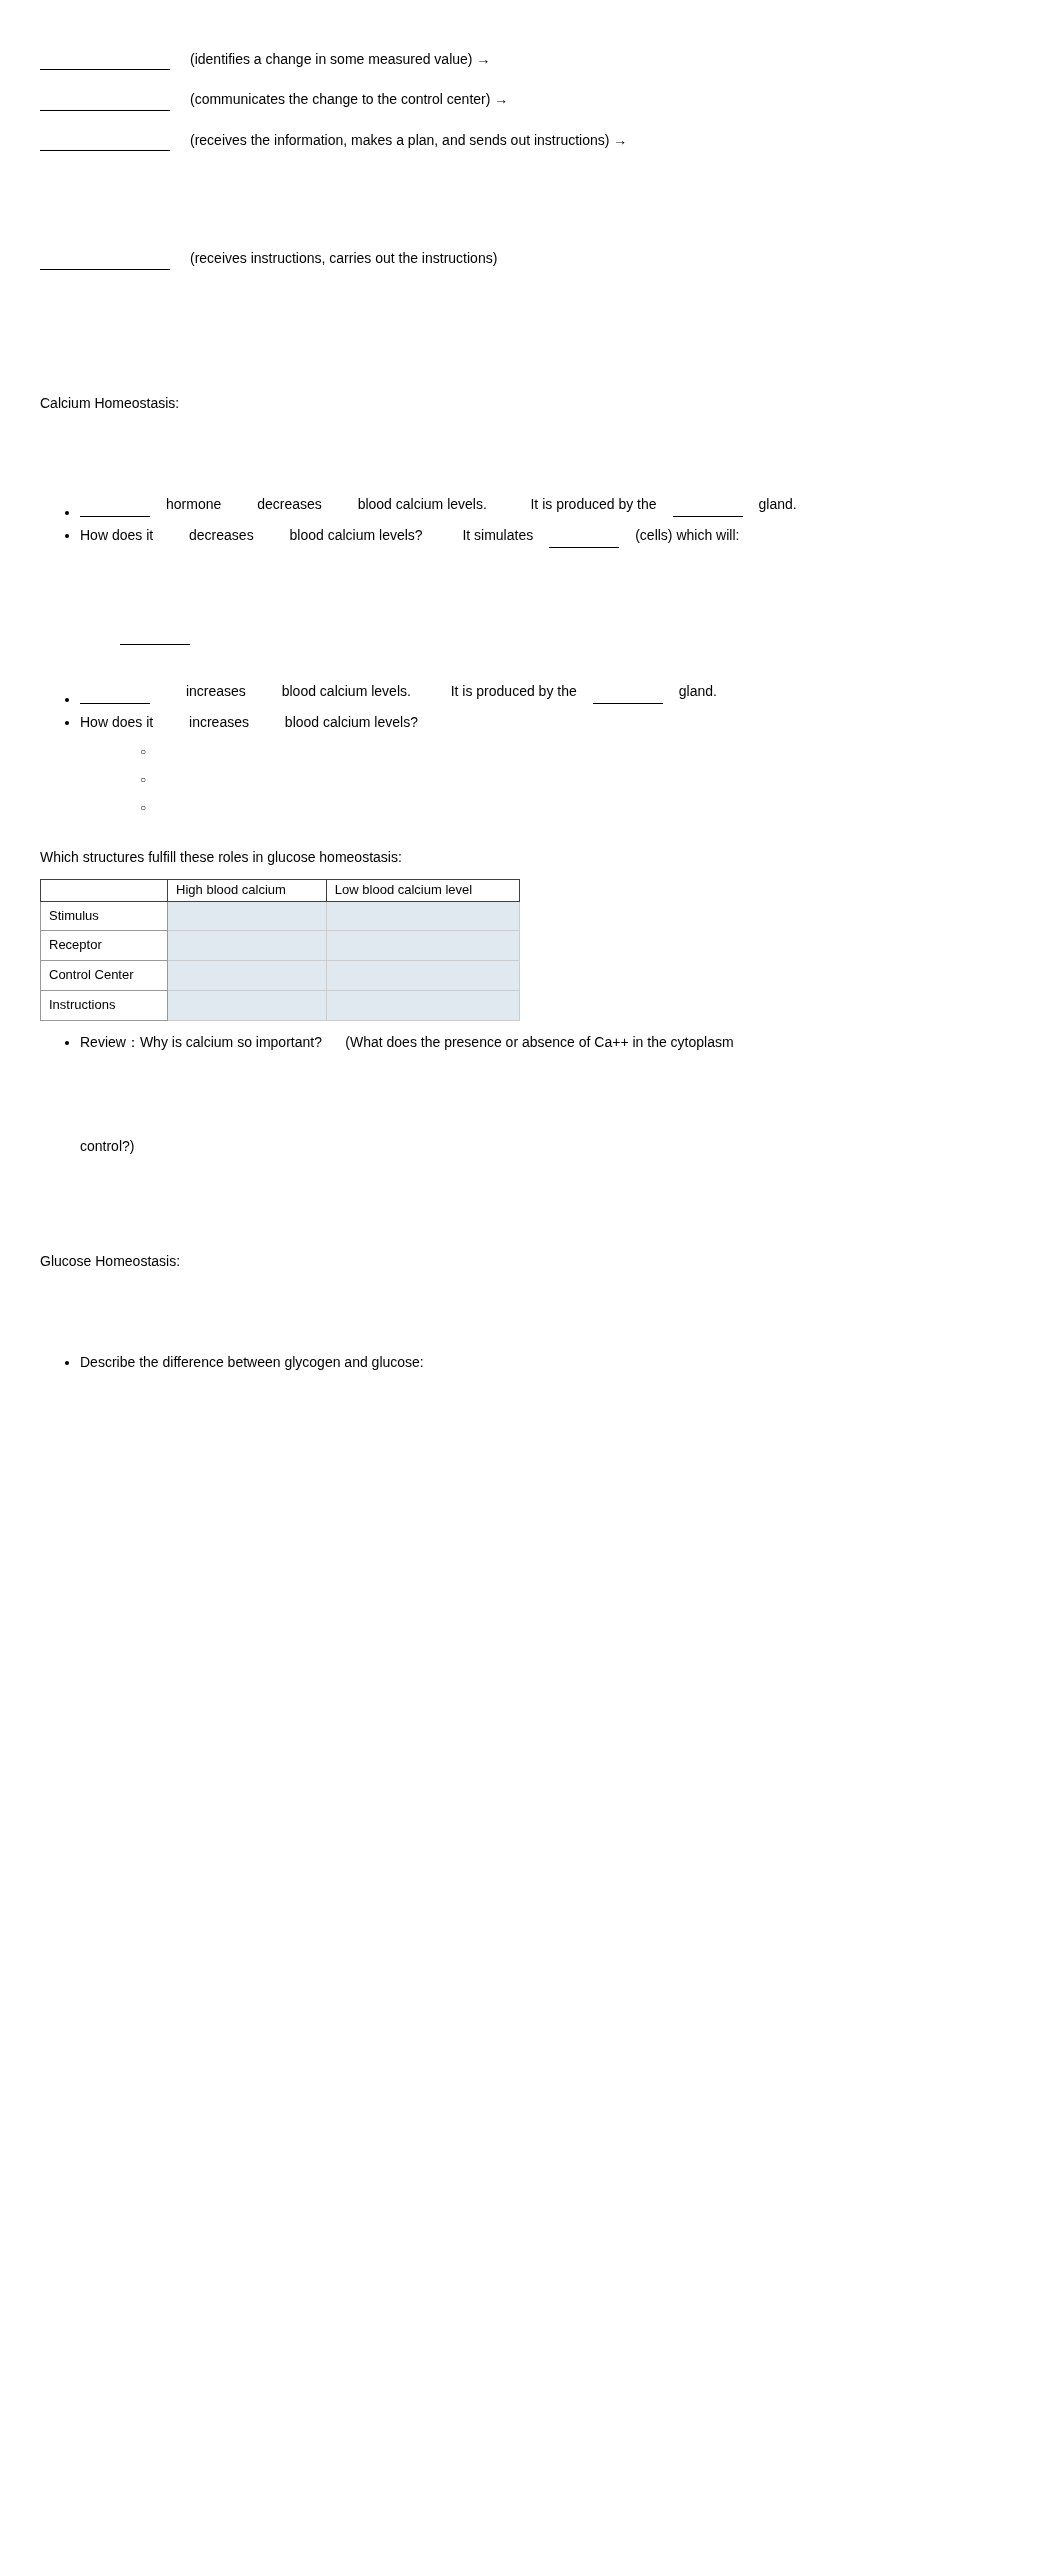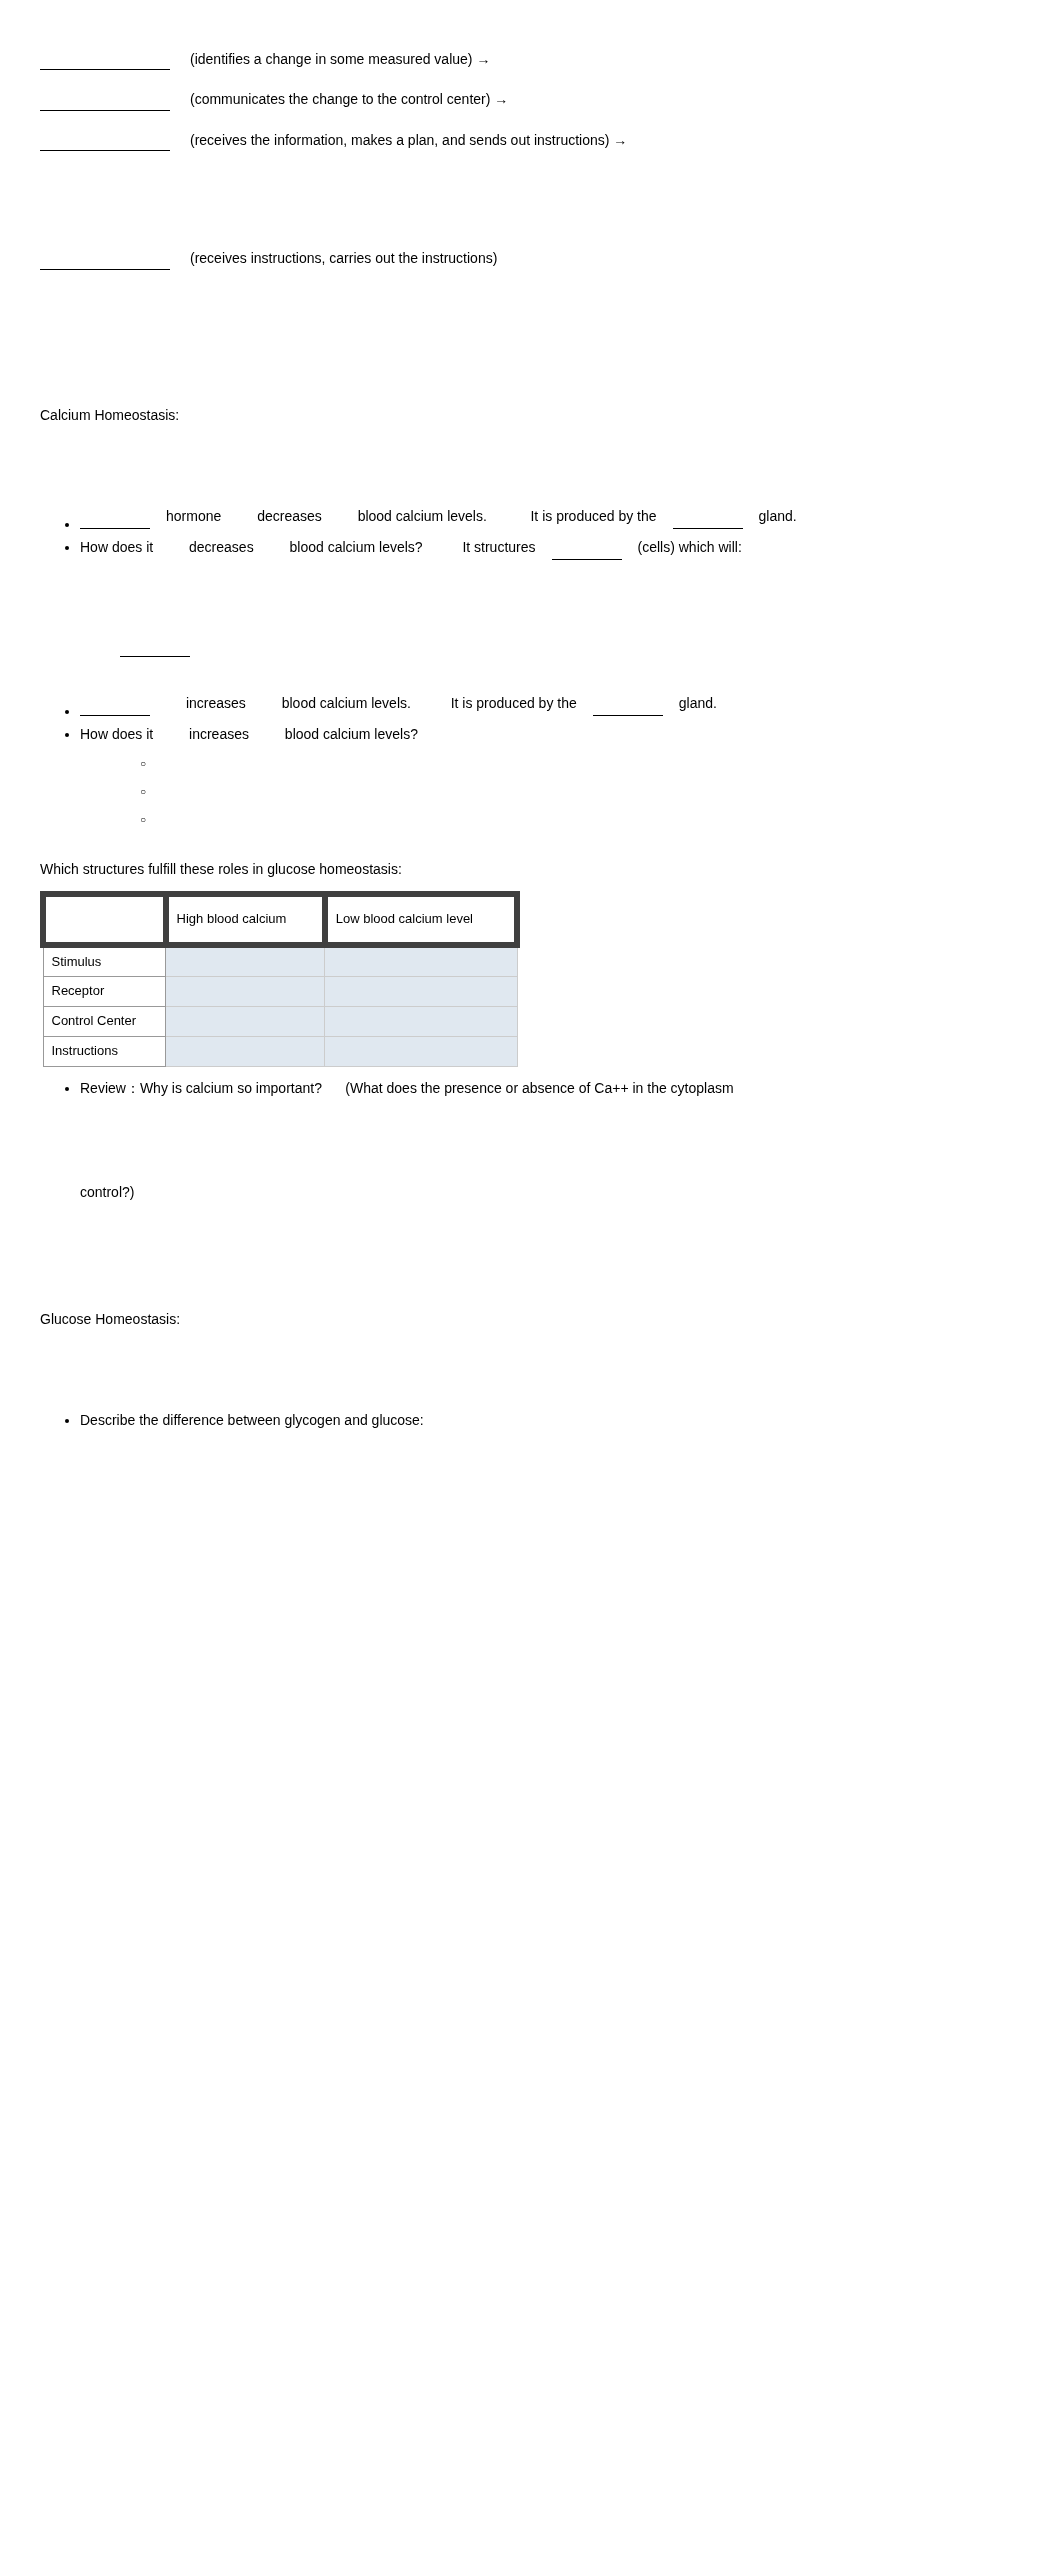--- a/index.html
+++ b/index.html
@@ -40,21 +40,21 @@
       white-space: nowrap;
     }
     .spacer {
       height: 40px;
     }
     .spacer-sm {
       height: 20px;
     }
     .section-title {
       font-weight: normal;
-      margin: 36px 0 10px 0;
+      margin: 24px 0 10px 0;
       font-size: 14px;
     }
     ul {
       list-style: disc;
       padding-left: 40px;
       margin: 8px 0;
     }
     ul li {
       margin: 6px 0;
       line-height: 1.7;
@@ -74,22 +74,22 @@
     }
     .table-container {
       margin: 10px 0 10px 0;
       width: 480px;
     }
     table {
       border-collapse: collapse;
       width: 100%;
     }
     table th {
-      border: 6px solid #404040;
-      padding: 12px 8px;
+      border: 1px solid #404040;
+      padding: 0 8px;
       font-weight: normal;
       font-size: 13px;
       text-align: left;
       background: #fff;
     }
     table td {
       border: 1px solid #ccc;
       padding: 4px 8px;
       font-size: 13px;
       background: #e0e8f0;
@@ -166,21 +166,21 @@
     </li>
 
     <li>
       <div class="bullet-content">
         <span>How does it</span>
         &nbsp;
         <span>decreases</span>
         &nbsp;
         <span>blood calcium levels?</span>
         &nbsp;&nbsp;
-        <span>It structures</span>
+        <span>It simulates</span>
         <span class="blank blank-short"></span>
         <span>(cells) which will:</span>
       </div>
     </li>
   </ul>
 
   <div class="spacer"></div>
   <div class="spacer-sm"></div>
 
   <div class="indent-line">

